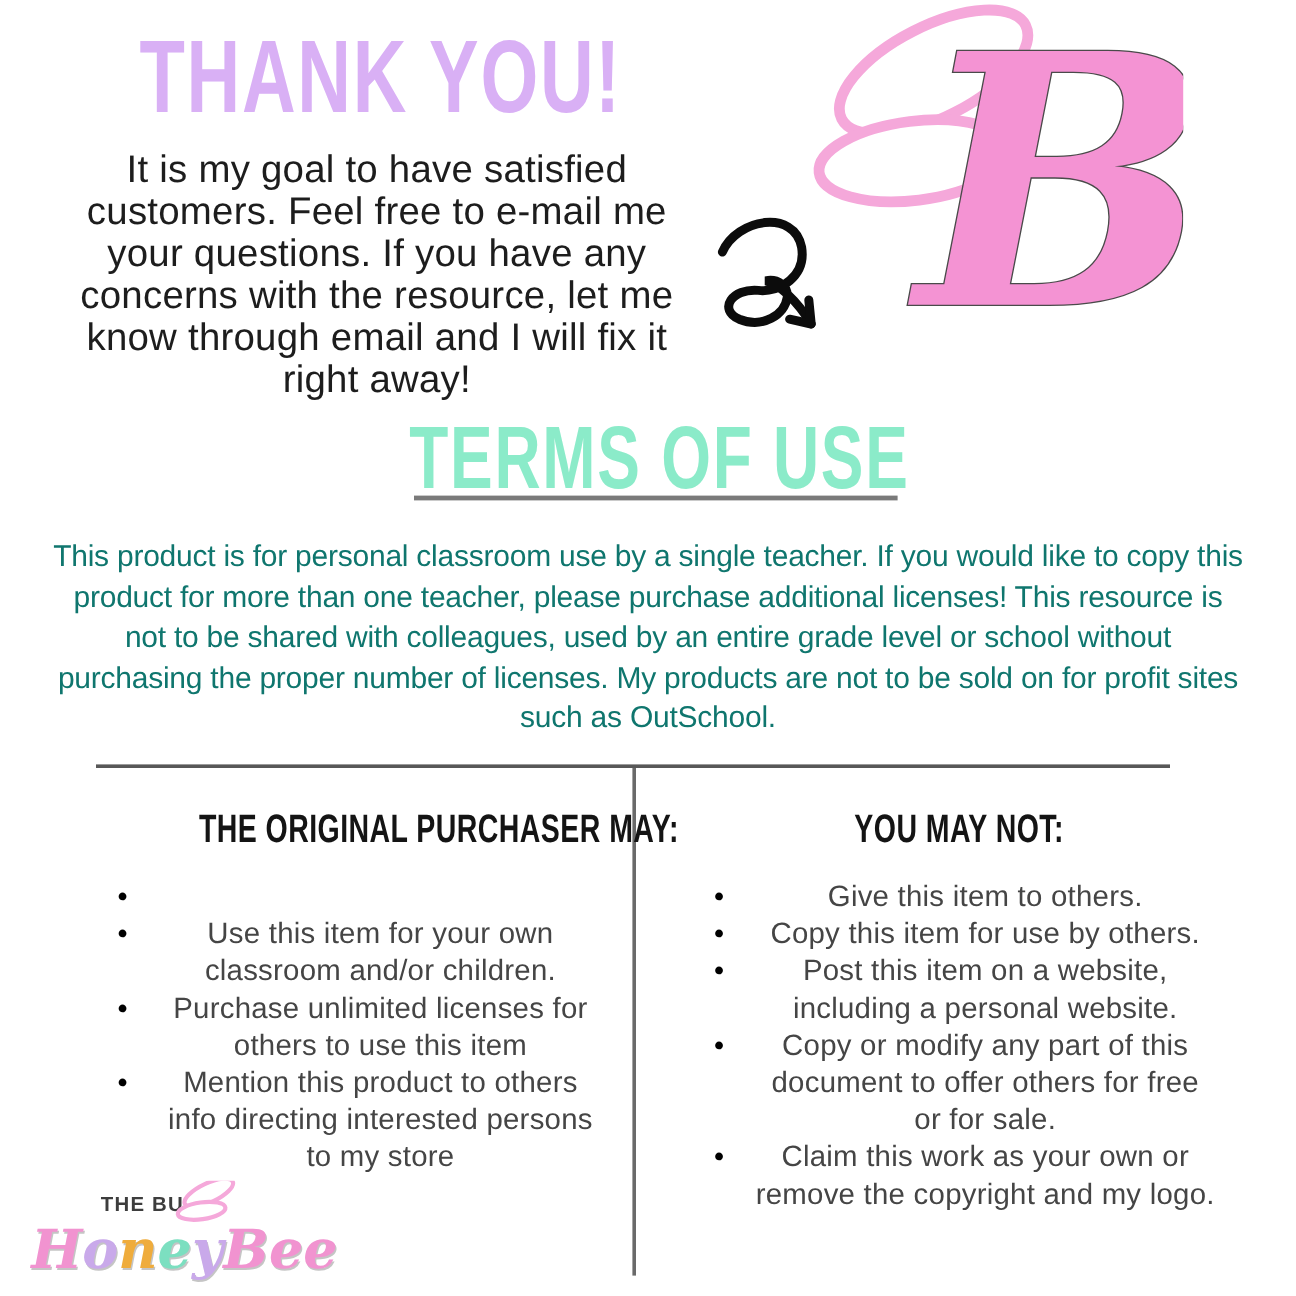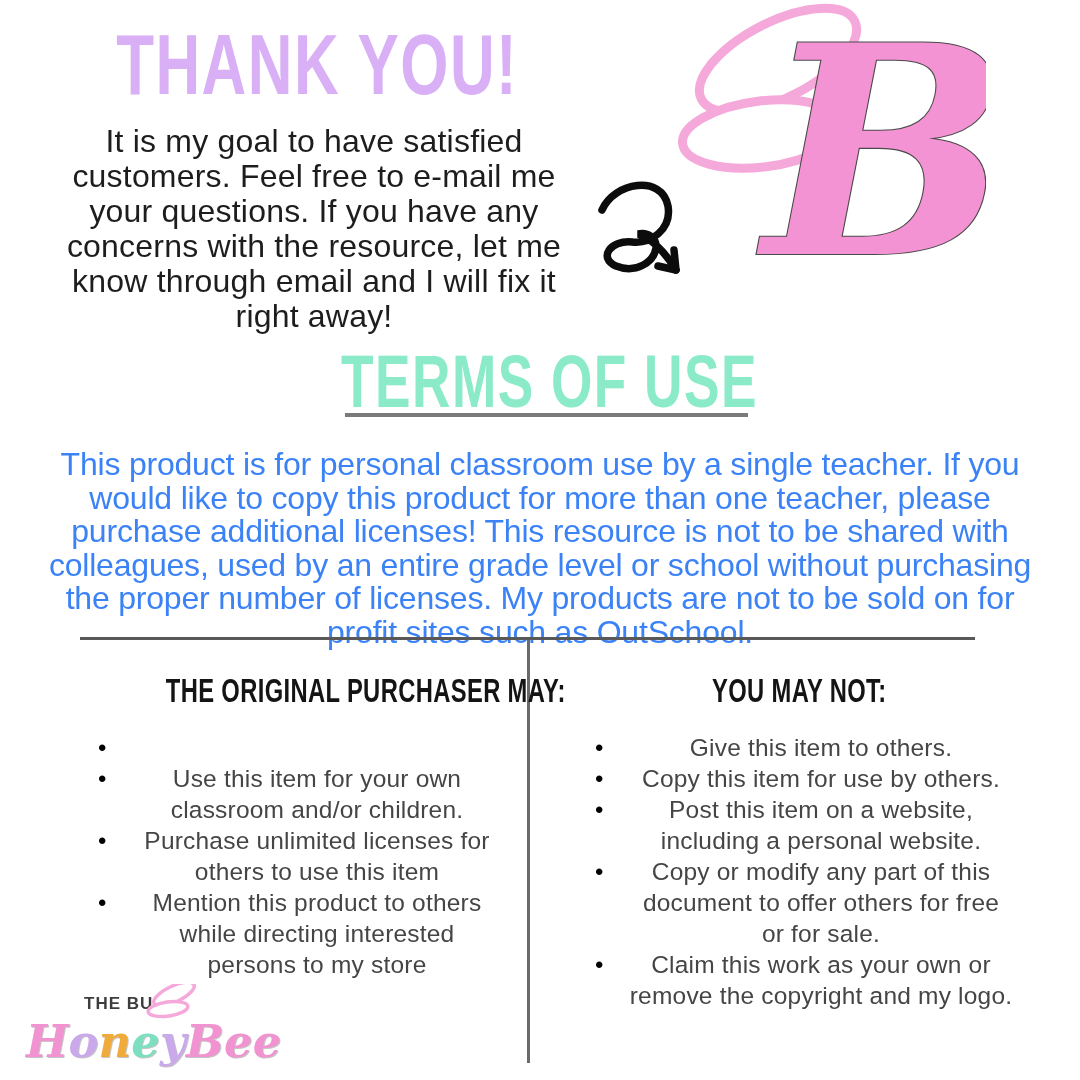--- a/index.html
+++ b/index.html
@@ -23,21 +23,21 @@
     font-size:25px;font-weight:700;color:#111;letter-spacing:0.3px;}
 
   
   .terms-heading{position:absolute;left:90px;top:346px;width:920px;text-align:center;}
   .terms-title{display:inline-block;font-size:74px;line-height:72px;font-weight:700;
     letter-spacing:2px;transform:scale(0.72,1);transform-origin:center;white-space:nowrap;}
   .terms-underline{position:absolute;left:345px;top:413px;width:403px;height:4px;background:#7a7a7a;}
 
   
   .terms-para{position:absolute;left:42px;top:448px;width:996px;text-align:center;
-    font-size:32px;line-height:33.5px;color:#3b82f6;letter-spacing:-0.2px;}
+    font-size:25px;line-height:33.5px;color:#0f766e;letter-spacing:-0.2px;}
 
   
   .rule-h{position:absolute;left:80px;top:637px;width:895px;height:3px;background:#585858;}
   .rule-v{position:absolute;left:527px;top:640px;width:3px;height:423px;background:#6a6a6a;}
 
   .col{position:absolute;top:674px;text-align:center;}
   .col-left{left:88px;width:414px;}
   .col-right{left:585px;width:428px;}
   .col-header{display:inline-block;font-size:33px;line-height:34px;font-weight:700;color:#141414;
     transform:scale(0.72,1);transform-origin:center;white-space:nowrap;letter-spacing:0.5px;}
@@ -98,21 +98,21 @@
       <li>
         <span class="dot">•</span>
         <span class="btxt">Use this item for your own classroom and/or children.</span>
       </li>
       <li>
         <span class="dot">•</span>
         <span class="btxt">Purchase unlimited licenses for others to use this item</span>
       </li>
       <li>
         <span class="dot">•</span>
-        <span class="btxt">Mention this product to others while directing interested persons to my store</span>
+        <span class="btxt">Mention this product to others info directing interested persons to my store</span>
       </li>
     </ul>
   </div>
 
   <div class="col col-right">
     <div class="col-header">YOU MAY NOT:</div>
     <ul class="bullets">
       <li>
         <span class="dot">•</span>
         <span class="btxt">Give this item to others.</span>

